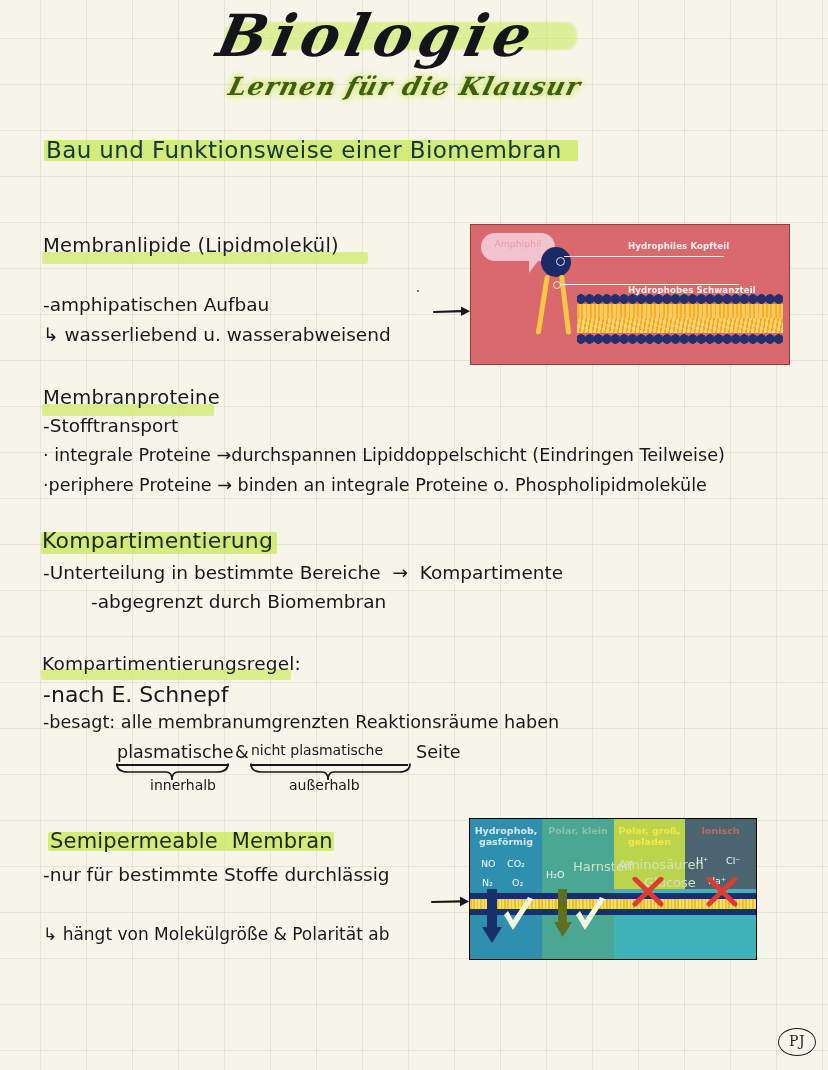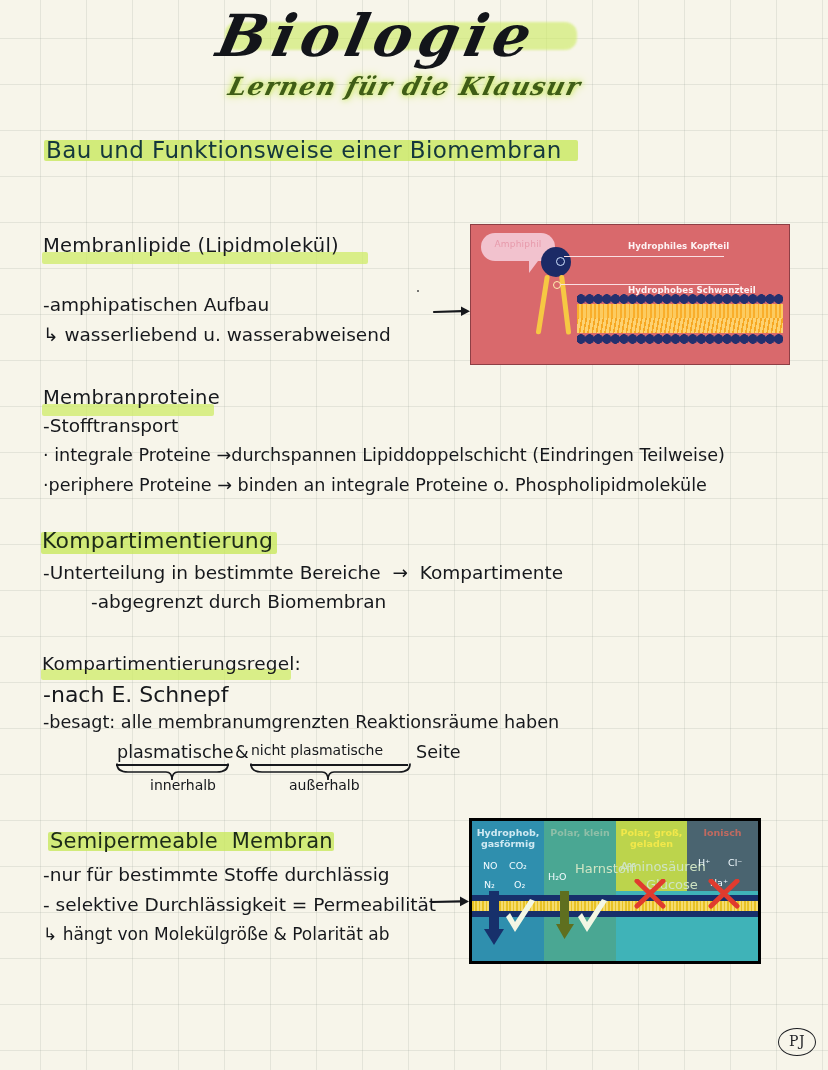--- a/index.html
+++ b/index.html
@@ -129,21 +129,21 @@
   }
   .tailsA{
     position:absolute;left:0;width:100%;height:15px;
     background:
       repeating-linear-gradient(100deg,#f6a722 0 1.6px,#fdd271 1.6px 4.2px);
   }
 
   
   #dia2{
     position:absolute;left:469px;top:818px;width:286px;height:140px;
-    border:3px solid #000000;overflow:hidden;background:#3fb3b8;
+    border:1px solid #000000;overflow:hidden;background:#3fb3b8;
   }
   .col{position:absolute;top:0;height:140px;}
   #c1{left:0;width:72px;background:#2f8fae;}
   #c2{left:72px;width:72px;background:#4aa793;}
   #c3{left:144px;width:71px;background:#bcd44c;}
   #c4{left:215px;width:71px;background:#4a6470;}
   #c3low{position:absolute;left:144px;top:70px;width:142px;height:70px;background:#3fb3b8;}
   #c3upperfill{position:absolute;left:144px;top:0;width:71px;height:70px;background:#bcd44c;border-radius:0 0 8px 8px;}
   #c4upperfill{position:absolute;left:215px;top:0;width:71px;height:70px;background:#4a6470;border-radius:0 0 8px 8px;}
   .colhead{
@@ -259,21 +259,20 @@
   <div class="tx body-s" style="left:150px;top:777px;">innerhalb</div>
 
   <svg class="arrowsvg" style="left:248px;top:762px;" width="165" height="22" viewBox="0 0 165 22">
     <path d="M3 2 Q3 10 14 10 L74 10 Q80 10 80 18 Q80 10 86 10 L151 10 Q162 10 162 2" stroke="#16181c" stroke-width="1.7" fill="none" stroke-linecap="round"></path>
   </svg>
   <div class="tx body-s" style="left:289px;top:777px;">außerhalb</div>
 
   <div class="hl" style="left:48px;top:832px;width:286px;height:19px;"></div>
   <div class="tx h-sec-green" style="left:50px;top:829px;font-size:21px;">Semipermeable  Membran</div>
   <div class="tx body-l" style="left:43px;top:864px;">-nur für bestimmte Stoffe durchlässig</div>
-  <div class="tx body-l" style="left:43px;top:894px;">- selektive Durchlässigkeit = Permeabilität</div>
   <div class="tx body-l" style="left:43px;top:924px;font-size:17px;">↳ hängt von Molekülgröße &amp; Polarität ab</div>
 
   <svg class="arrowsvg" style="left:430px;top:890px;" width="44" height="22" viewBox="0 0 44 22">
     <path d="M2 12 L31 11.4" stroke="#16181c" stroke-width="2.2" fill="none" stroke-linecap="round"></path>
     <path d="M30 6.6 L39 11.4 L30 16.2" fill="#16181c"></path>
   </svg>
 
   <div id="dia2">
     <div class="col" id="c1"></div>
     <div class="col" id="c2"></div>

